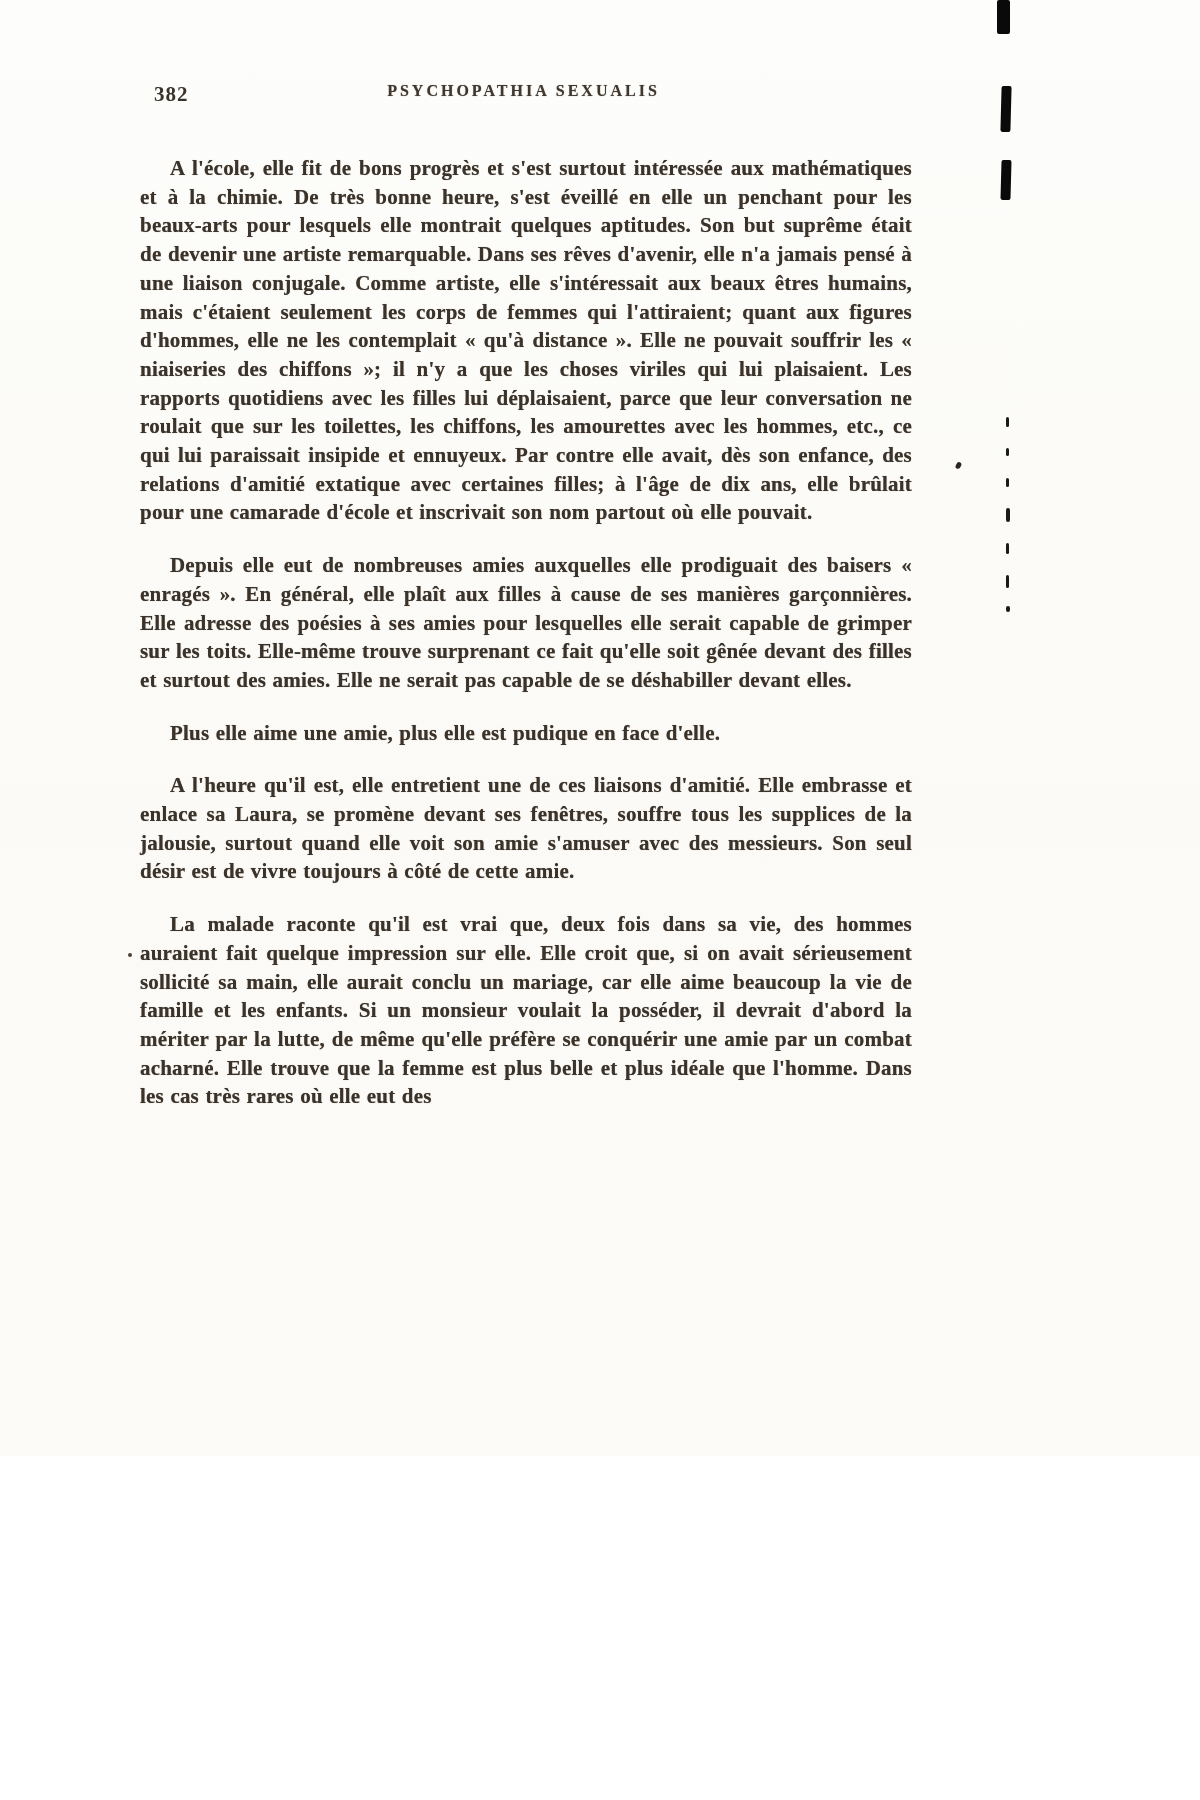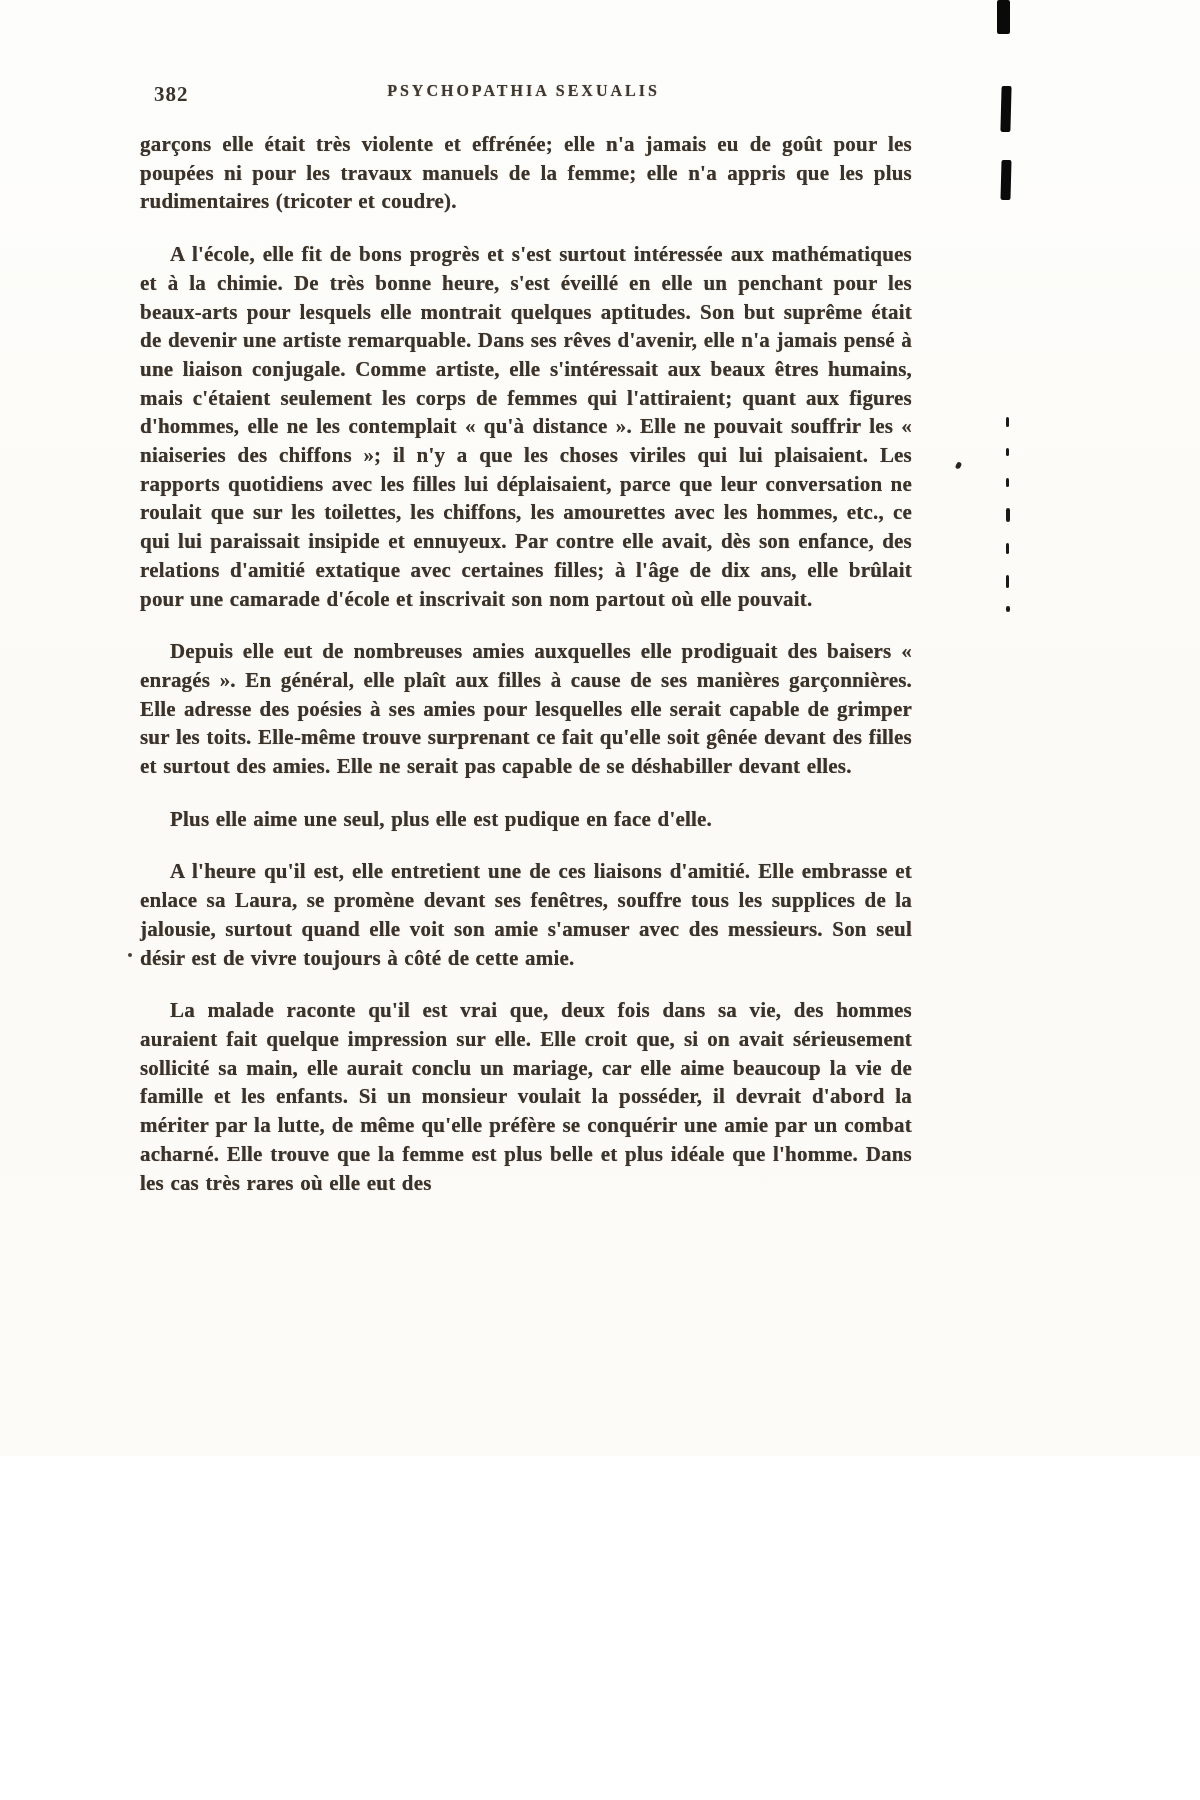--- a/index.html
+++ b/index.html
@@ -96,24 +96,23 @@
 <body>
 
 <div class="scan-page">
 
   <div class="page-header-row">
     <span class="page-number">382</span>
     <span class="running-title">PSYCHOPATHIA SEXUALIS</span>
   </div>
 
   <div class="page-body">
-      <p class="para">garçons elle était très violente et effrénée; elle n'a jamais eu de goût pour les poupées ni pour les travaux manuels de la femme; elle n'a appris que les plus rudimentaires (tricoter et coudre).</p>
       <p class="para indent">A l'école, elle fit de bons progrès et s'est surtout intéressée aux mathématiques et à la chimie. De très bonne heure, s'est éveillé en elle un penchant pour les beaux-arts pour lesquels elle montrait quelques aptitudes. Son but suprême était de devenir une artiste remarquable. Dans ses rêves d'avenir, elle n'a jamais pensé à une liaison conjugale. Comme artiste, elle s'intéressait aux beaux êtres humains, mais c'étaient seulement les corps de femmes qui l'attiraient; quant aux figures d'hommes, elle ne les contemplait « qu'à distance ». Elle ne pouvait souffrir les « niaiseries des chiffons »; il n'y a que les choses viriles qui lui plaisaient. Les rapports quotidiens avec les filles lui déplaisaient, parce que leur conversation ne roulait que sur les toilettes, les chiffons, les amourettes avec les hommes, etc., ce qui lui paraissait insipide et ennuyeux. Par contre elle avait, dès son enfance, des relations d'amitié extatique avec certaines filles; à l'âge de dix ans, elle brûlait pour une camarade d'école et inscrivait son nom partout où elle pouvait.</p>
       <p class="para indent">Depuis elle eut de nombreuses amies auxquelles elle prodiguait des baisers « enragés ». En général, elle plaît aux filles à cause de ses manières garçonnières. Elle adresse des poésies à ses amies pour lesquelles elle serait capable de grimper sur les toits. Elle-même trouve surprenant ce fait qu'elle soit gênée devant des filles et surtout des amies. Elle ne serait pas capable de se déshabiller devant elles.</p>
-      <p class="para indent">Plus elle aime une seul, plus elle est pudique en face d'elle.</p>
+      <p class="para indent">Plus elle aime une amie, plus elle est pudique en face d'elle.</p>
       <p class="para indent">A l'heure qu'il est, elle entretient une de ces liaisons d'amitié. Elle embrasse et enlace sa Laura, se promène devant ses fenêtres, souffre tous les supplices de la jalousie, surtout quand elle voit son amie s'amuser avec des messieurs. Son seul désir est de vivre toujours à côté de cette amie.</p>
       <p class="para indent">La malade raconte qu'il est vrai que, deux fois dans sa vie, des hommes auraient fait quelque impression sur elle. Elle croit que, si on avait sérieusement sollicité sa main, elle aurait conclu un mariage, car elle aime beaucoup la vie de famille et les enfants. Si un monsieur voulait la posséder, il devrait d'abord la mériter par la lutte, de même qu'elle préfère se conquérir une amie par un combat acharné. Elle trouve que la femme est plus belle et plus idéale que l'homme. Dans les cas très rares où elle eut des</p>
     </div>
 
   <div class="artifact bar-1"></div>
   <div class="artifact bar-2"></div>
   <div class="artifact bar-3"></div>
   <div class="artifact tick tick-1"></div>
   <div class="artifact tick tick-2"></div>
   <div class="artifact tick tick-3"></div>

